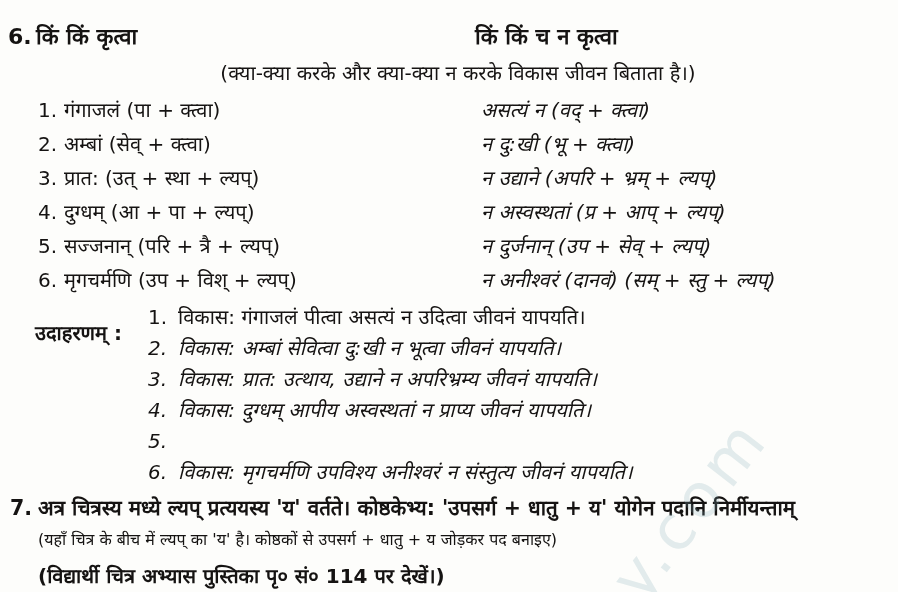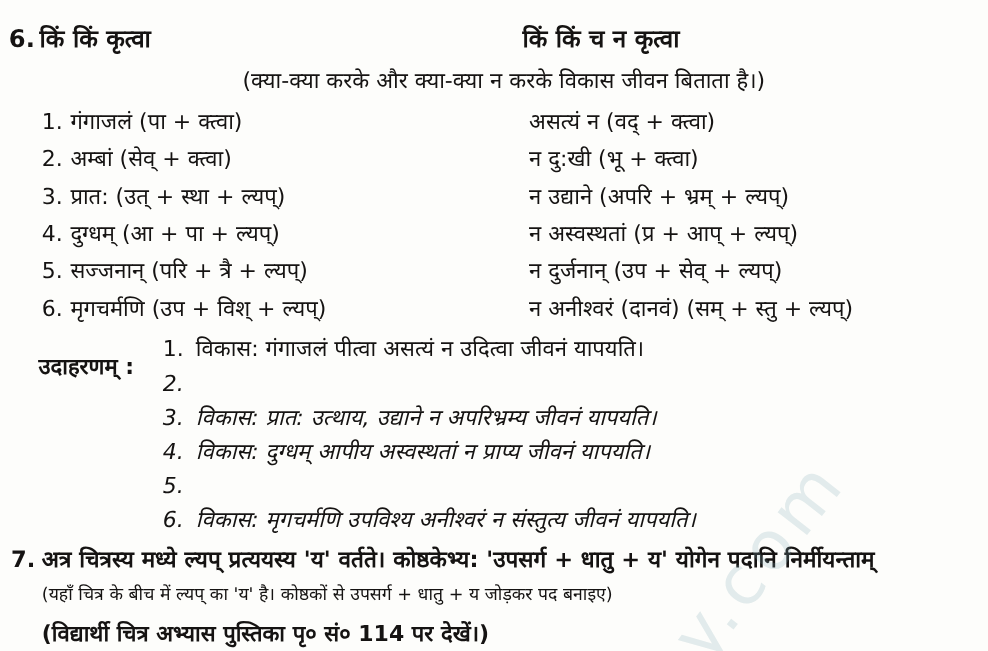--- a/index.html
+++ b/index.html
@@ -40,21 +40,21 @@
 
   
   .pair-row {
     position: relative;
     height: 34px;
     font-size: 20px;
     line-height: 32px;
     margin-left: 30px;
   }
   .row-num { display: inline-block; width: 26px; }
-  .row-right { position: absolute; left: 443px; top: 0; }
+  .row-right { position: absolute; left: 443px; top: 0; font-style: italic; }
 
   
   .examples { margin-top: 4px; }
   .ex-row {
     position: relative;
     height: 31px;
     font-size: 20px;
     line-height: 30px;
   }
   .ex-label {
@@ -141,20 +141,21 @@
   </div>
 
   <div class="examples">
     <div class="ex-row">
       <span class="ex-label">उदाहरणम् :</span>
       <span class="ex-num">1.</span>
       <span class="ex-text">विकास: गंगाजलं पीत्वा असत्यं न उदित्वा जीवनं यापयति।</span>
     </div>
     <div class="ex-row">
       <span class="ex-num italic">2.</span>
+      <span class="ex-text italic">विकास: अम्बां सेवित्वा दु:खी न भूत्वा जीवनं यापयति।</span>
     </div>
     <div class="ex-row">
       <span class="ex-num italic">3.</span>
       <span class="ex-text italic">विकास: प्रात: उत्थाय, उद्याने न अपरिभ्रम्य जीवनं यापयति।</span>
     </div>
     <div class="ex-row">
       <span class="ex-num italic">4.</span>
       <span class="ex-text italic">विकास: दुग्धम् आपीय अस्वस्थतां न प्राप्य जीवनं यापयति।</span>
     </div>
     <div class="ex-row">

